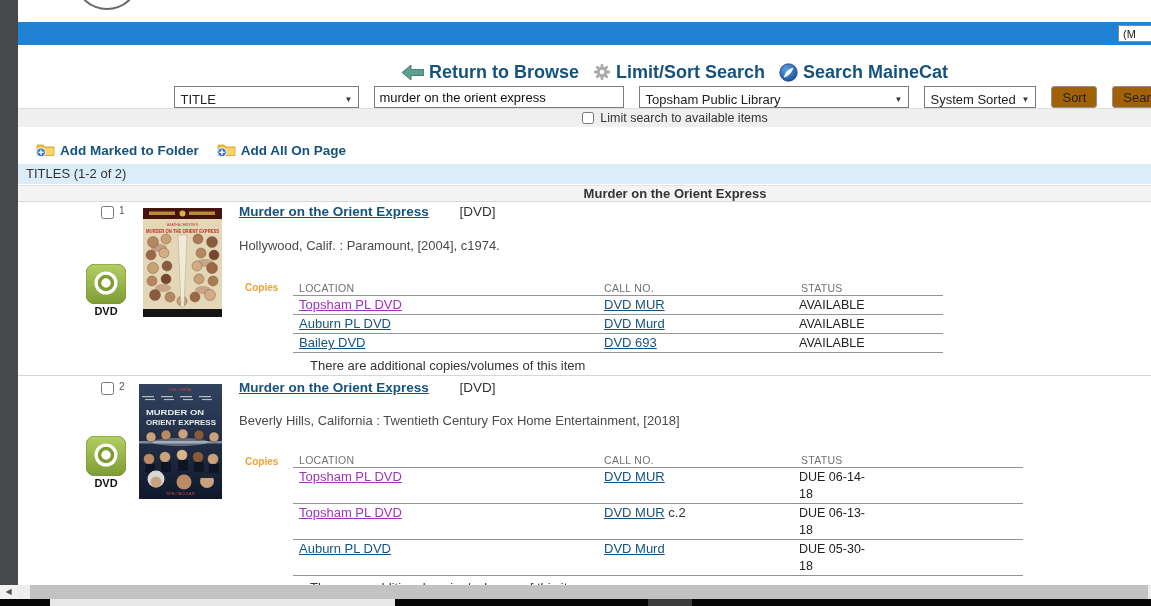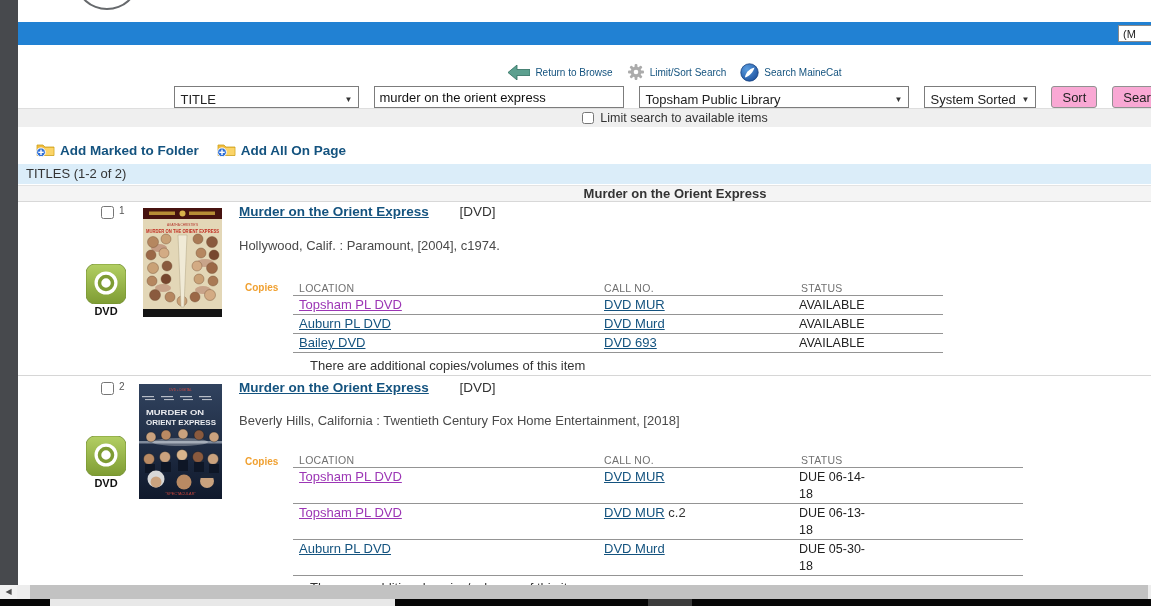--- a/index.html
+++ b/index.html
@@ -10,33 +10,33 @@
 
   .left-rail { position:absolute; left:0; top:0; width:18px; height:585px; background:#47494d; z-index:6; }
   .logo-arc { position:absolute; left:76px; top:-47px; width:62px; height:57px; background:#fff;
               border:2px solid #66696c; border-radius:50%; z-index:2; }
   .blue-bar { position:absolute; left:18px; right:0; top:22px; height:23px; background:#2181d3; }
   .maine-box { position:absolute; left:1100px; top:3px; width:60px; height:17px; background:#fff;
                border:1px solid #8a8a8a; font-size:11px; color:#222; padding:2px 0 0 4px; cursor:pointer; }
 
   .nav-row { position:absolute; top:60px; left:18px; width:1314px; height:24px;
              display:flex; justify-content:center; align-items:center; gap:14px; }
-  .nav-link { display:flex; align-items:center; gap:5px; color:#14537f; font-weight:normal;
-              font-size:10px; cursor:pointer; }
+  .nav-link { display:flex; align-items:center; gap:5px; color:#14537f; font-weight:bold;
+              font-size:18px; cursor:pointer; }
   .nav-link svg { display:block; }
 
   .form-row { position:absolute; top:86px; left:18px; width:1314px; height:22px;
               display:flex; justify-content:center; align-items:flex-start; gap:15px; }
   .fselect { height:22px; border:1px solid #7c7c7c; background:#fff; display:flex; align-items:center;
              justify-content:space-between; font-size:13px; color:#222; padding:4px 6px 0 5px; cursor:pointer; }
   .w185 { width:185px; } .w270 { width:270px; } .w112 { width:112px; }
   .caret { font-size:8px; color:#333; margin-left:4px; }
   .query-input { width:250px; height:22px; border:1px solid #7c7c7c; font-size:13px; padding:0 4px;
                  font-family:inherit; color:#111; }
-  .btn { height:22px; border:1px solid #919191; background:#f9a8d4; font-size:13px; font-family:inherit;
+  .btn { height:22px; border:1px solid #919191; background:#a16207; font-size:13px; font-family:inherit;
          color:#222; padding:0 10px; border-radius:3px; cursor:pointer; white-space:nowrap; }
 
   .limit-row { position:absolute; top:108px; left:18px; width:1314px; height:19px; background:#efefef;
                border-top:1px solid #dedede; display:flex; justify-content:center; align-items:center;
                gap:6px; font-size:12.5px; color:#333; }
   .limit-row input { width:12px; height:12px; margin:0; }
 
   .add-row { position:absolute; top:139px; left:36px; height:22px; display:flex; gap:18px; align-items:center; }
   .add-link { display:flex; align-items:center; gap:5px; color:#14537f; font-weight:bold;
               font-size:13.5px; cursor:pointer; }

